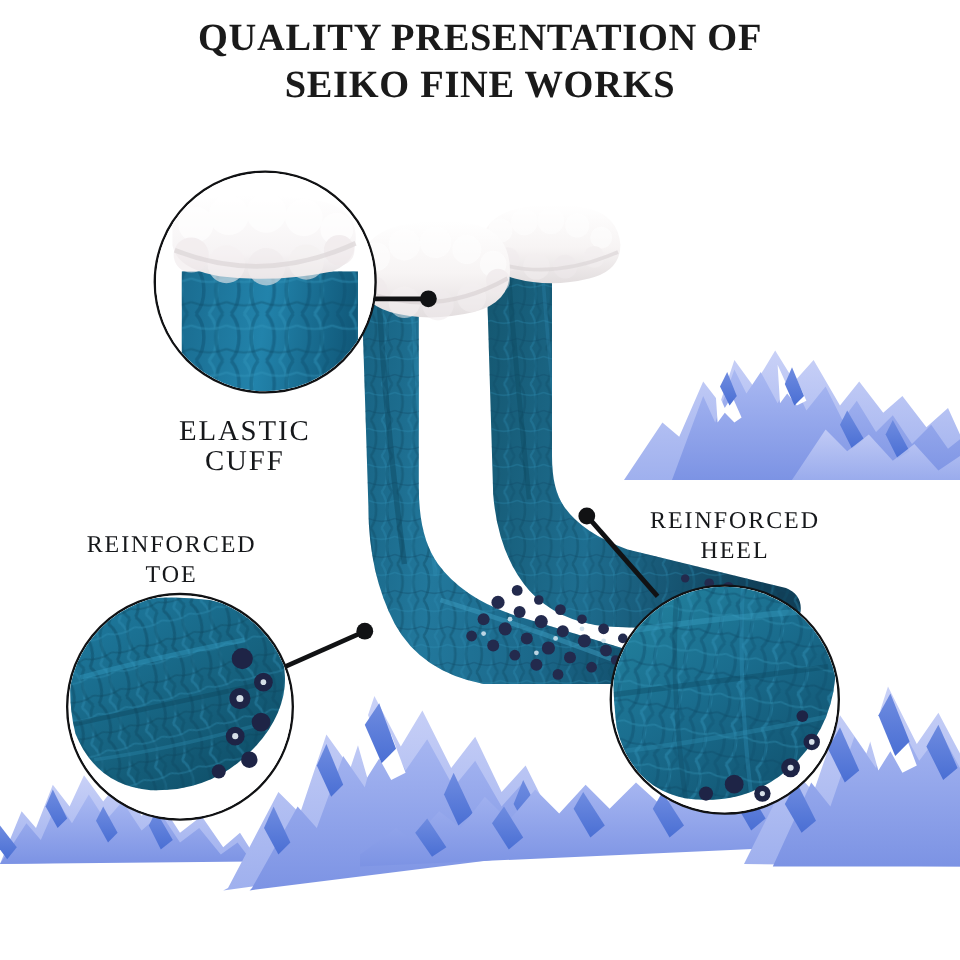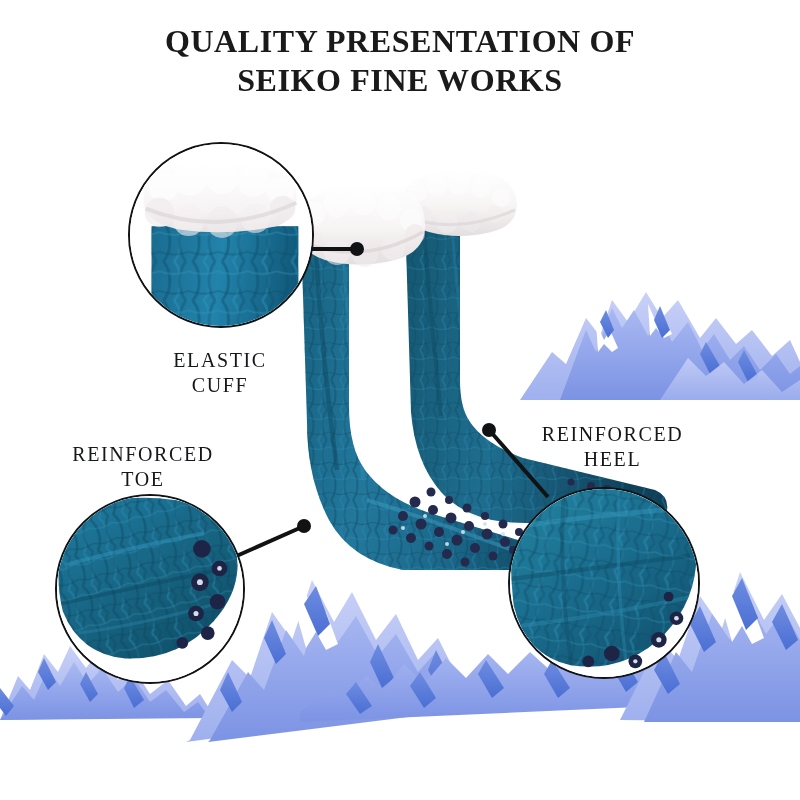--- a/index.html
+++ b/index.html
@@ -12,21 +12,21 @@
   #stage{
     position:relative;
     width:800px;height:800px;
     background:#ffffff;
     overflow:hidden;
   }
 
   
   .title{
     position:absolute;
-    left:0;top:22px;width:800px;
+    left:0;top:12px;width:800px;
     text-align:center;
     font-family:"Liberation Serif", serif;
     font-weight:bold;
     font-size:32px;
     line-height:39px;
     letter-spacing:0.6px;
     color:#1a1a1a;
     white-space:pre-line;
   }
 
@@ -71,21 +71,21 @@
   .callout{
     position:absolute;
     text-align:center;
     font-family:"Liberation Serif", serif;
     font-weight:normal;
     color:#15171a;
     letter-spacing:1.6px;
     line-height:25px;
     white-space:pre-line;
   }
-  #label-cuff{ left:120px; top:348px; width:200px; font-size:20px; }
+  #label-cuff{ left:104px; top:348px; width:200px; font-size:24px; }
   #label-toe { left:38px;  top:442px; width:210px; font-size:20px; }
   #label-heel{ left:505px; top:422px; width:215px; font-size:20px; }
 </style>
 </head>
 <body>
 
 <div id="stage">
 
   <svg class="mountains" viewBox="0 0 800 800" preserveAspectRatio="none">
     <defs>

